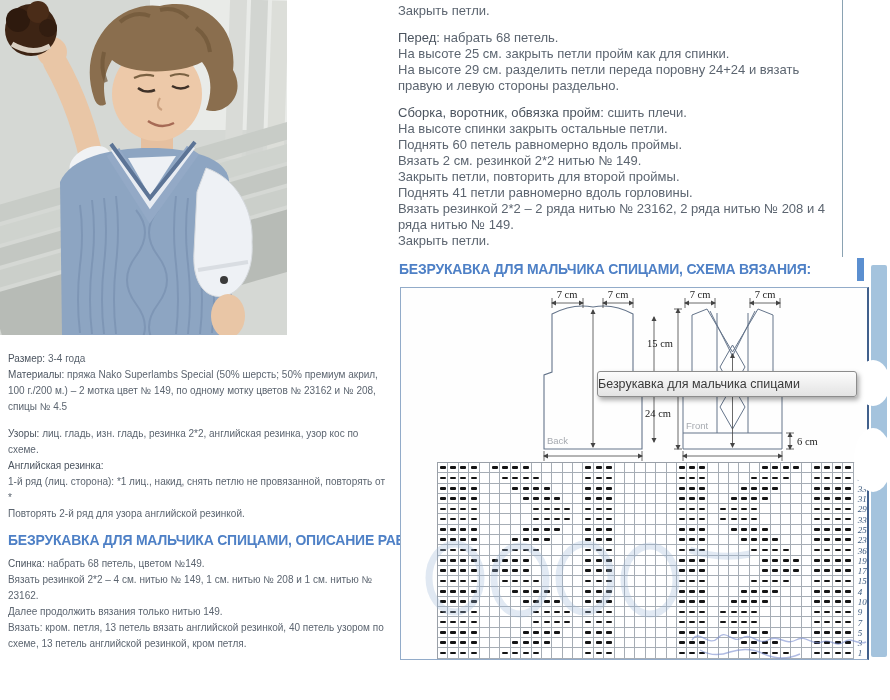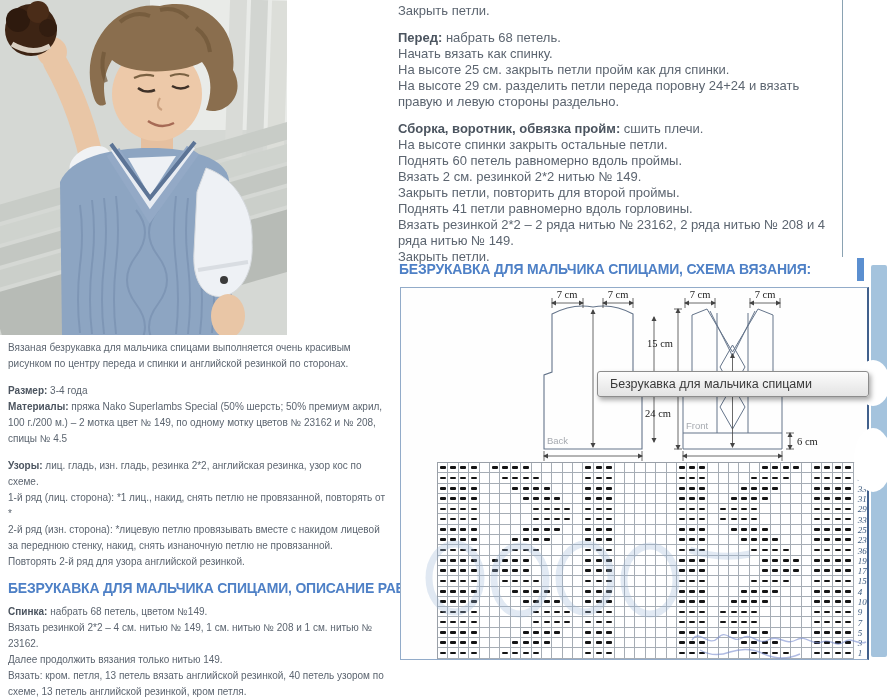--- a/index.html
+++ b/index.html
@@ -3,21 +3,21 @@
 <meta charset="utf-8">
 <style>
   html,body{margin:0;padding:0}
   body{width:890px;height:700px;position:relative;background:#fff;overflow:hidden;
        font-family:"Liberation Sans",sans-serif;}
   .abs{position:absolute}
   
   .textcol{color:#5c6570}
   .ln{margin:0}
   .sp{margin-top:11px}
-  .b{font-weight:bold;color:#4b545f}
+  .b{font-weight:normal;color:#4b545f}
   #right-text{left:398px;top:3px;width:447px;font-size:13px;line-height:16px}
   #left-col{left:8px;top:340px;width:378px;font-size:10px;line-height:16px}
   .hd{font-weight:700;color:#4e80c6;font-size:15.5px;white-space:nowrap;
       transform:scaleX(.9);transform-origin:0 50%;letter-spacing:-.2px}
   #left-col .hd{margin:10px 0 8px 0}
   #schema-heading{left:399px;top:260px}
   
   #schema-panel{left:400px;top:287px;width:466px;height:371px;background:#fefefe;
      border:1px solid #92abc9;border-right:2px solid #41608c;z-index:0}
   #schematic-svg{left:400px;top:287px;z-index:1;pointer-events:none}
@@ -26,21 +26,21 @@
   .crow{display:flex;height:10.3px}
   .cc{box-sizing:border-box;width:10.4px;border-right:1px solid #a6adb5;border-bottom:1px solid #a6adb5;
       display:flex;align-items:center;justify-content:center;background:#fff}
   .dash{width:6px;height:2.6px;background:#141414;border-radius:1px}
   .rnum{width:18px;display:flex;align-items:center;padding-left:4px;
         font:italic 9px "Liberation Serif",serif;color:#3c5a7e}
   
   #tooltip{left:597px;top:371px;width:258px;height:24px;z-index:5;
      border:1px solid #8c8c8c;border-radius:3px;background:linear-gradient(#fcfcfc,#e3e3e3);
      box-shadow:2px 3px 5px rgba(0,0,0,.35);font-size:12.5px;color:#3a3a3a;
-     line-height:24px;padding-left:12px;white-space:nowrap}
+     line-height:24px;white-space:nowrap}
   
   #col-divider{left:842px;top:0;width:1px;height:257px;background:#8aa2b2}
   #accent-bar{left:857px;top:258px;width:7px;height:23px;background:#5b8fd0}
   #side-bar{left:871px;top:265px;width:16px;height:392px;background:#a4c3dd;border-radius:2px;z-index:0}
   .blob{background:#fff;border-radius:50%;z-index:4}
   #watermarks{left:400px;top:520px;z-index:3;pointer-events:none}
   #photo{left:0;top:0;width:287px;height:335px;overflow:hidden}
 </style>
 </head>
 <body>
@@ -112,42 +112,40 @@
     <path d="M206,168 C236,178 254,210 252,242 C254,272 241,292 225,296 C205,300 192,282 194,252 L197,192 Z" fill="#eef1f5" stroke="#d6dade"></path>
     <path d="M198,270 L248,262" stroke="#d9dde2" stroke-width="4"></path>
     <circle cx="224" cy="280" r="4" fill="#3a3a3a"></circle>
     <ellipse cx="228" cy="316" rx="17" ry="22" fill="#e9c6a6"></ellipse>
   </svg>
 </div>
 
 <div id="right-text" class="abs textcol">
     <div class="ln"><span>Закрыть петли.</span></div>
     <div class="ln sp"><span class="b">Перед:</span><span> набрать 68 петель.</span></div>
-    <div class="ln"><span>Начать вязать как спинку.</span></div>
     <div class="ln"><span>На высоте 25 см. закрыть петли пройм как для спинки.</span></div>
     <div class="ln"><span>На высоте 29 см. разделить петли переда поровну 24+24 и вязать правую и левую стороны раздельно.</span></div>
     <div class="ln sp"><span class="b">Сборка, воротник, обвязка пройм:</span><span> сшить плечи.</span></div>
     <div class="ln"><span>На высоте спинки закрыть остальные петли.</span></div>
     <div class="ln"><span>Поднять 60 петель равномерно вдоль проймы.</span></div>
     <div class="ln"><span>Вязать 2 см. резинкой 2*2 нитью № 149.</span></div>
     <div class="ln"><span>Закрыть петли, повторить для второй проймы.</span></div>
     <div class="ln"><span>Поднять 41 петли равномерно вдоль горловины.</span></div>
     <div class="ln"><span>Вязать резинкой 2*2 – 2 ряда нитью № 23162, 2 ряда нитью № 208 и 4 ряда нитью № 149.</span></div>
     <div class="ln"><span>Закрыть петли.</span></div>
   </div>
 <div id="col-divider" class="abs"></div>
 
 <div id="left-col" class="abs textcol">
   <div>
-      <div class="ln"><span>Вязаная безрукавка для мальчика спицами выполняется очень красивым рисунком по центру переда и спинки и английской резинкой по сторонах.</span></div>
       <div class="ln sp"><span class="b">Размер:</span><span> 3-4 года</span></div>
       <div class="ln"><span class="b">Материалы:</span><span> пряжа Nako Superlambs Special (50% шерсть; 50% премиум акрил, 100 г./200 м.) – 2 мотка цвет № 149, по одному мотку цветов № 23162 и № 208, спицы № 4.5</span></div>
       <div class="ln sp"><span class="b">Узоры:</span><span> лиц. гладь, изн. гладь, резинка 2*2, английская резинка, узор кос по схеме.</span></div>
+      <div class="ln"><span class="b">Английская резинка:</span></div>
       <div class="ln"><span>1-й ряд (лиц. сторона): *1 лиц., накид, снять петлю не провязанной, повторять от *</span></div>
-      <div class="ln"><span>2-й ряд (изн. сторона): *лицевую петлю провязывать вместе с накидом лицевой за переднюю стенку, накид, снять изнаночную петлю не провязанной.</span></div>
       <div class="ln"><span>Повторять 2-й ряд для узора английской резинкой.</span></div>
     </div>
   <div class="hd">БЕЗРУКАВКА ДЛЯ МАЛЬЧИКА СПИЦАМИ, ОПИСАНИЕ РАБОТЫ:</div>
   <div>
       <div class="ln"><span class="b">Спинка:</span><span> набрать 68 петель, цветом №149.</span></div>
       <div class="ln"><span>Вязать резинкой 2*2 – 4 см. нитью № 149, 1 см. нитью № 208 и 1 см. нитью № 23162.</span></div>
       <div class="ln"><span>Далее продолжить вязания только нитью 149.</span></div>
       <div class="ln"><span>Вязать: кром. петля, 13 петель вязать английской резинкой, 40 петель узором по схеме, 13 петель английской резинкой, кром петля.</span></div>
     </div>
 </div>

